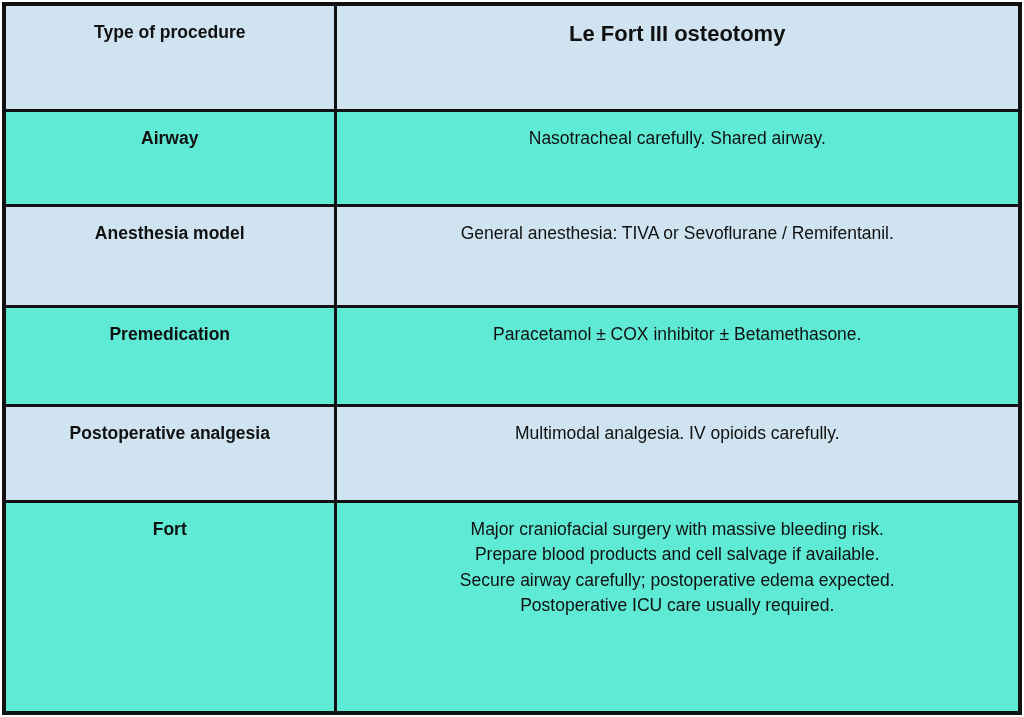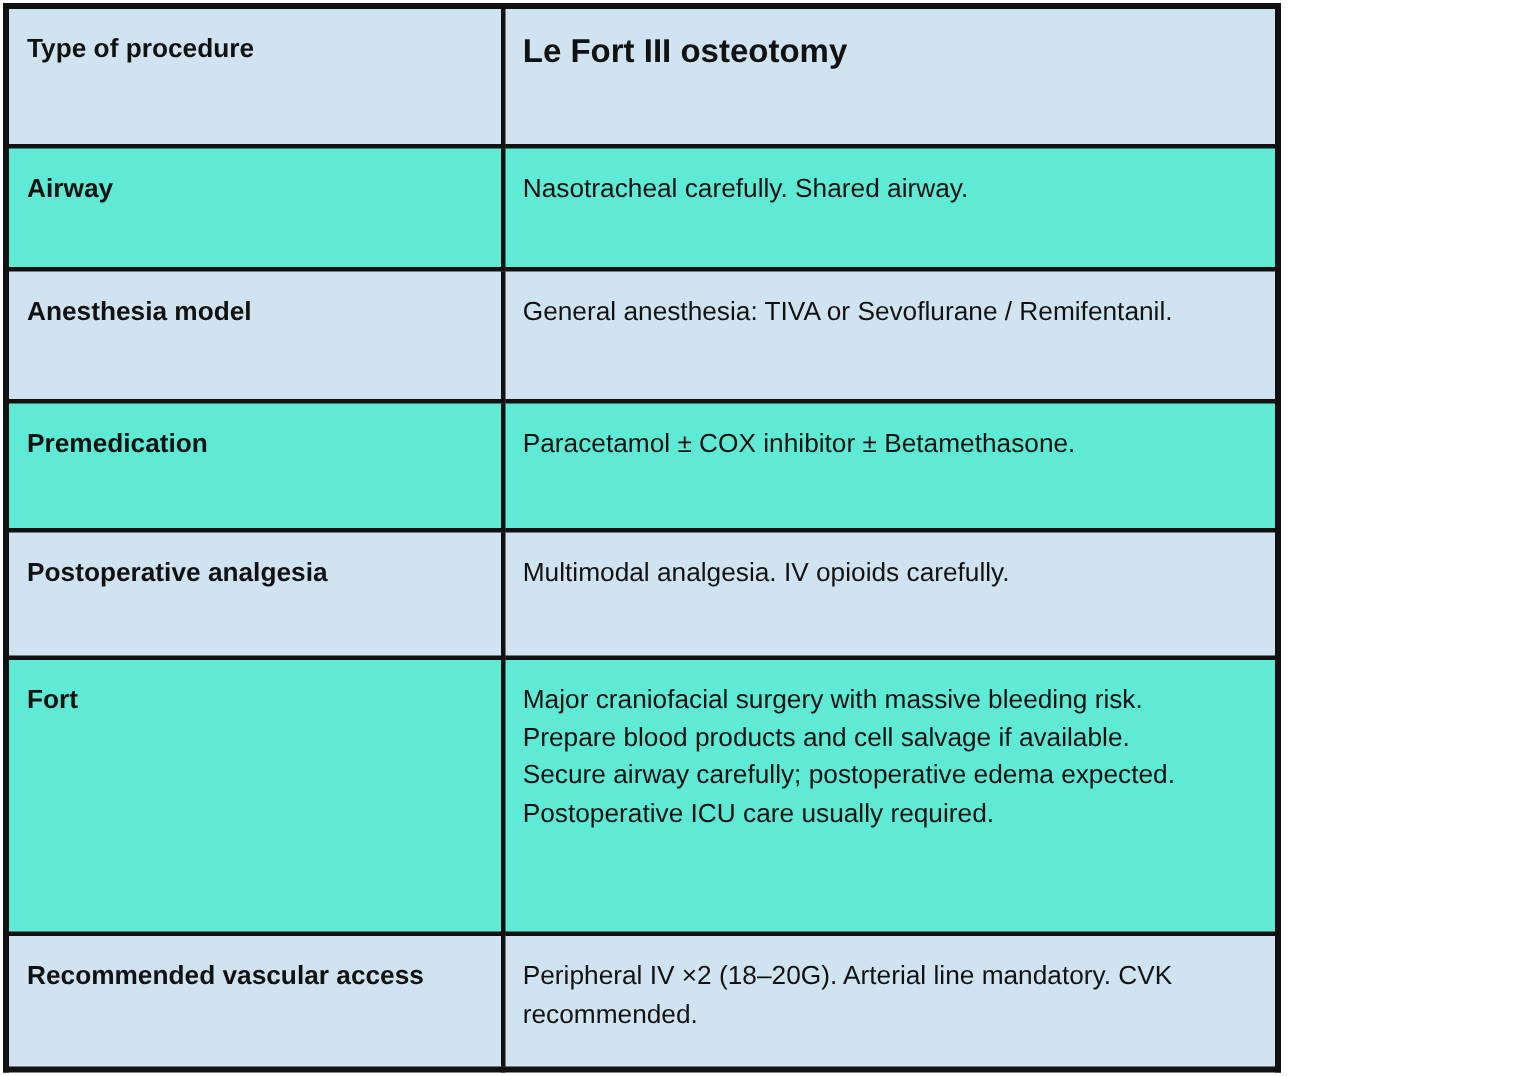--- a/index.html
+++ b/index.html
@@ -9,25 +9,26 @@
     font-family: "Liberation Sans", "DejaVu Sans", sans-serif;
   }
   .page {
     width: 1024px;
     height: 717px;
     box-sizing: border-box;
     background: #ffffff;
     padding: 2px;
   }
   table.proc-table {
-    width: 852px;
+    width: 1020px;
     height: 713px;
     border-collapse: collapse;
     table-layout: fixed;
     border: 4px solid #111111;
+    text-align: center;
   }
   table.proc-table td {
     border: 3px solid #111111;
     vertical-align: top;
     padding: 14px 12px 10px 12px;
     box-sizing: border-box;
     font-size: 17.5px;
     line-height: 1.45;
     color: #111111;
   }
@@ -81,19 +82,15 @@
         <td class="label-cell">Postoperative analgesia</td>
         <td class="value-cell">Multimodal analgesia. IV opioids carefully.</td>
       </tr>
       <tr class="r5 bg-cream">
         <td class="label-cell">Fort</td>
         <td class="value-cell">Major craniofacial surgery with massive bleeding risk.
 Prepare blood products and cell salvage if available.
 Secure airway carefully; postoperative edema expected.
 Postoperative ICU care usually required.</td>
       </tr>
-      <tr class="r6 bg-blue">
-        <td class="label-cell">Recommended vascular access</td>
-        <td class="value-cell">Peripheral IV ×2 (18–20G). Arterial line mandatory. CVK recommended.</td>
-      </tr>
     </tbody>
   </table>
 </div>
 
 </body></html>

